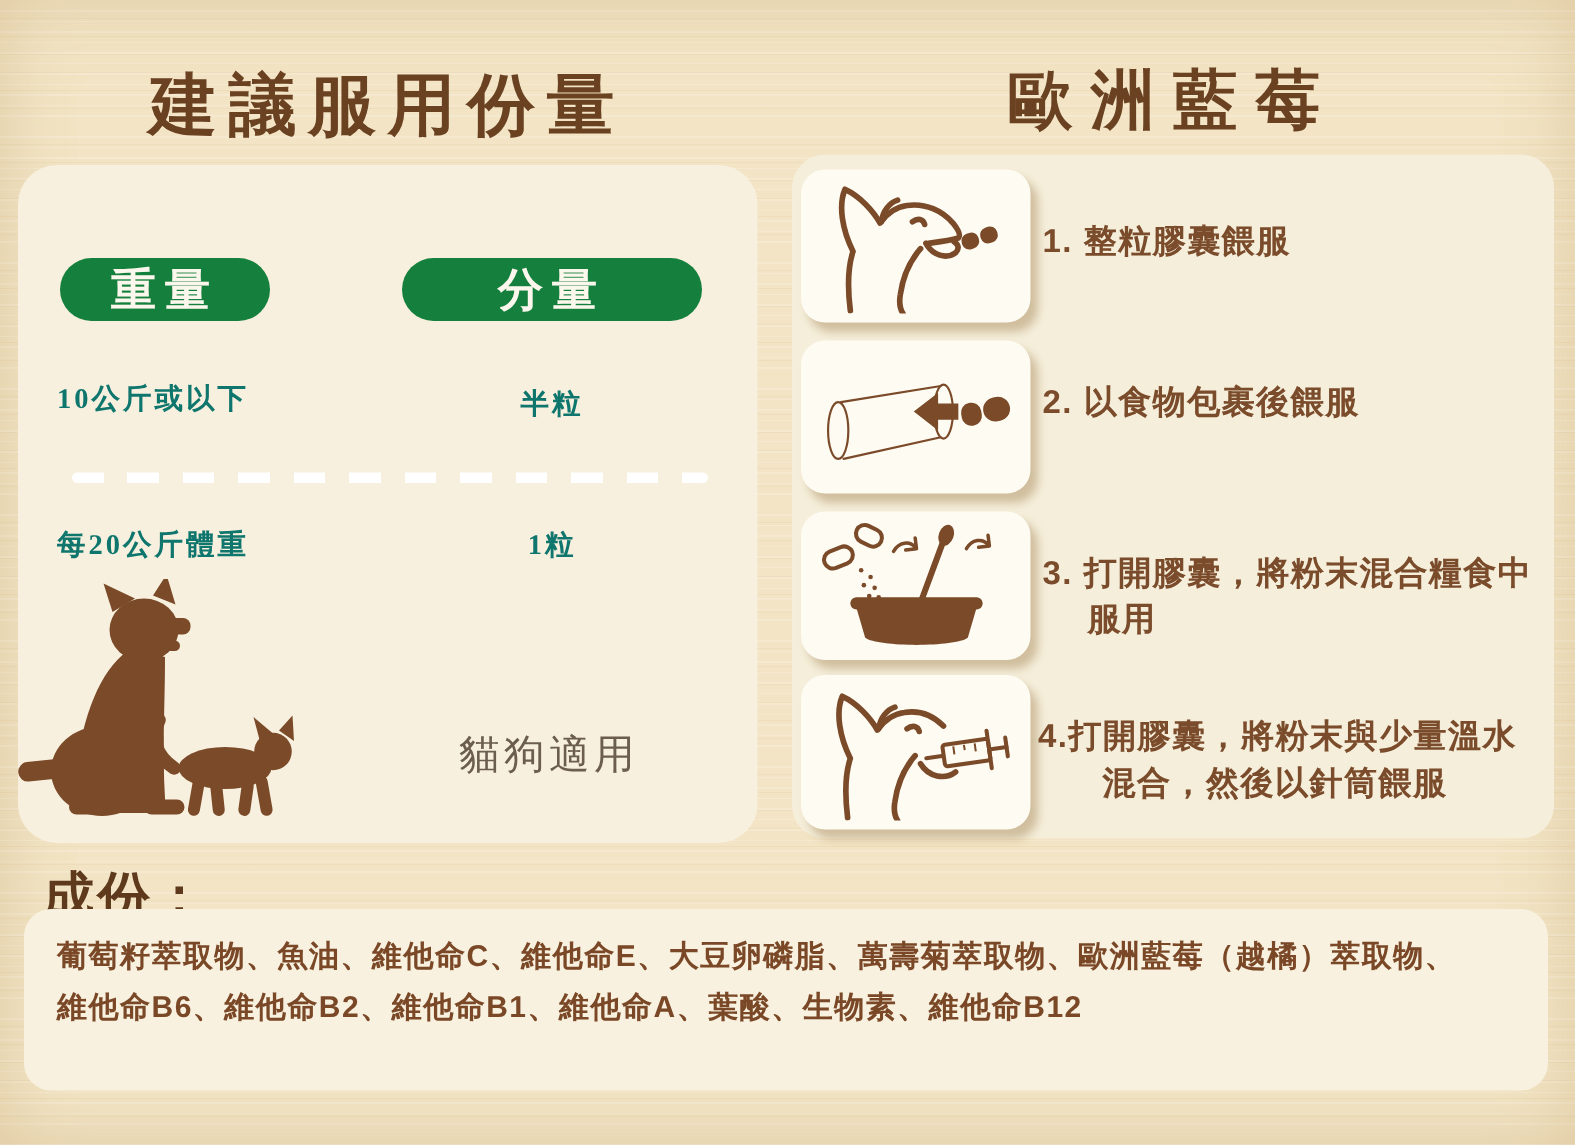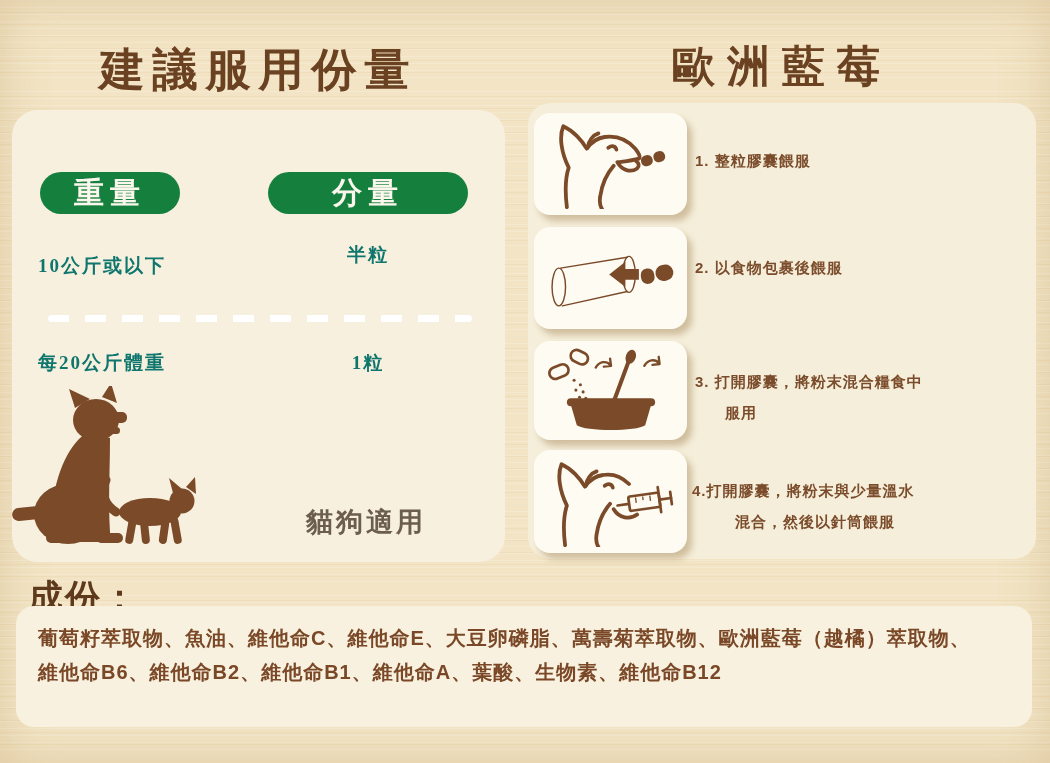--- a/index.html
+++ b/index.html
@@ -21,39 +21,39 @@
   .usage-card{left:528px;top:103px;width:508px;height:456px;border-radius:22px;background:#f5eeda;}
 
   .pill{position:absolute;top:62px;height:42px;border-radius:21px;background:#15803d;
         color:#fbf7ec;font-size:30px;font-weight:700;letter-spacing:6px;
         display:flex;align-items:center;justify-content:center;}
   .pill-weight{left:28px;width:140px;}
   .pill-dose{left:256px;width:200px;}
 
   .cell{position:absolute;font-size:19px;font-weight:700;color:#0f766e;letter-spacing:2px;font-family:Liberation Serif, serif;}
   .cell-w1{left:26px;top:143px;}
-  .cell-d1{left:256px;top:132px;width:200px;text-align:center;}
+  .cell-d1{left:256px;top:146px;width:200px;text-align:center;}
   .cell-w2{left:26px;top:240px;}
   .cell-d2{left:256px;top:240px;width:200px;text-align:center;}
 
   .dash-sep{position:absolute;left:36px;top:205px;width:424px;height:7px;border-radius:4px;
     background:repeating-linear-gradient(90deg,#ffffff 0 21px,rgba(255,255,255,0) 21px 37px);}
 
   .pets{position:absolute;left:0px;top:276px;width:200px;height:166px;}
-  .note{position:absolute;left:294px;top:394px;font-size:27px;font-weight:700;color:#6b5e50;letter-spacing:3px;}
+  .note{position:absolute;left:294px;top:375px;font-size:27px;font-weight:400;color:#6b5e50;letter-spacing:3px;}
 
   .step-box{position:absolute;left:6px;width:153px;border-radius:16px;background:#fefbf3;
     box-shadow:5px 6px 6px rgba(150,112,60,.38);display:flex;align-items:center;justify-content:center;}
   .step-box-1{top:10px;height:102px;}
   .step-box-2{top:124px;height:102px;}
   .step-box-3{top:238px;height:99px;}
   .step-box-4{top:347px;height:103px;}
   .step-box svg{width:140px;height:90px;}
 
-  .step-text{position:absolute;left:167px;font-size:15px;font-weight:700;color:#7b4c2b;line-height:31px;letter-spacing:1px;}
+  .step-text{position:absolute;left:167px;font-size:22px;font-weight:700;color:#7b4c2b;line-height:31px;letter-spacing:1px;}
   .step-text-1{top:42px;}
   .step-text-2{top:149px;}
   .step-text-3{top:263px;}
   .step-text-4{top:372px;left:164px;}
   .step-text-3 .l2{padding-left:30px;}
   .step-text-4 .l2{padding-left:43px;}
 
   .ing-label{position:absolute;left:28px;top:574px;font-size:35px;font-weight:800;color:#5e391c;letter-spacing:2px;}
   .ing-box{position:absolute;left:16px;top:606px;width:1016px;height:121px;border-radius:18px;background:#f8f1df;
     box-sizing:border-box;padding:15px 18px 0 22px;}

